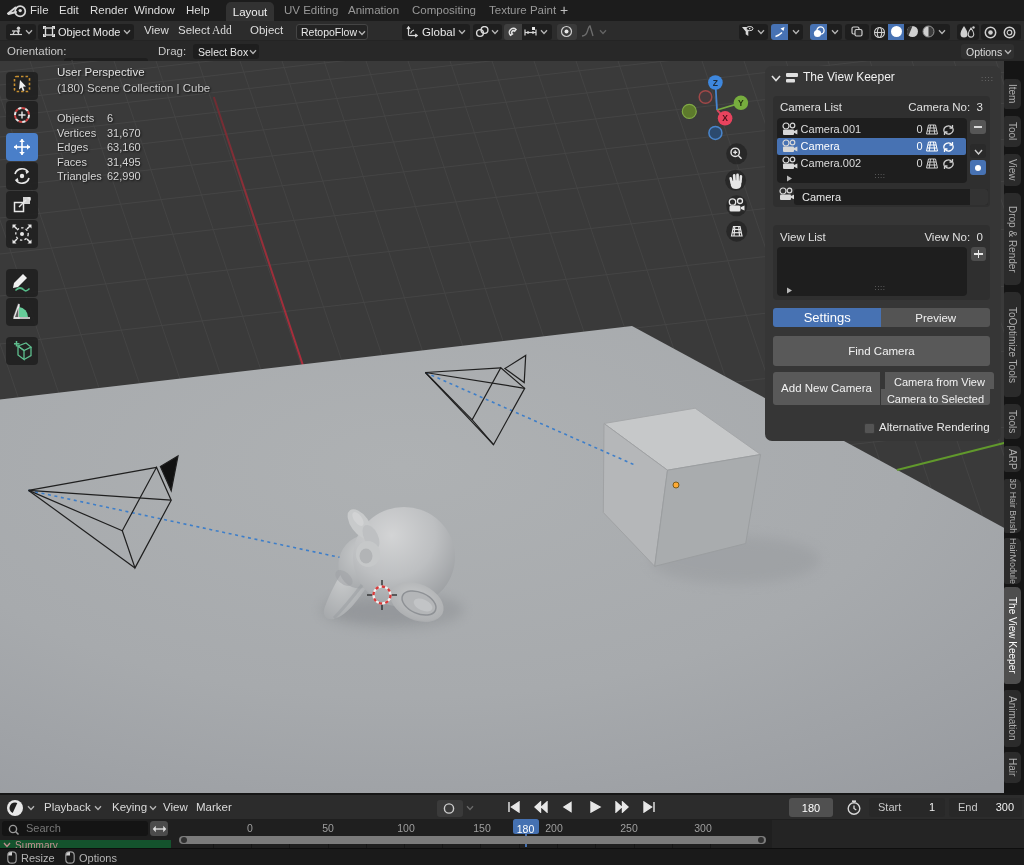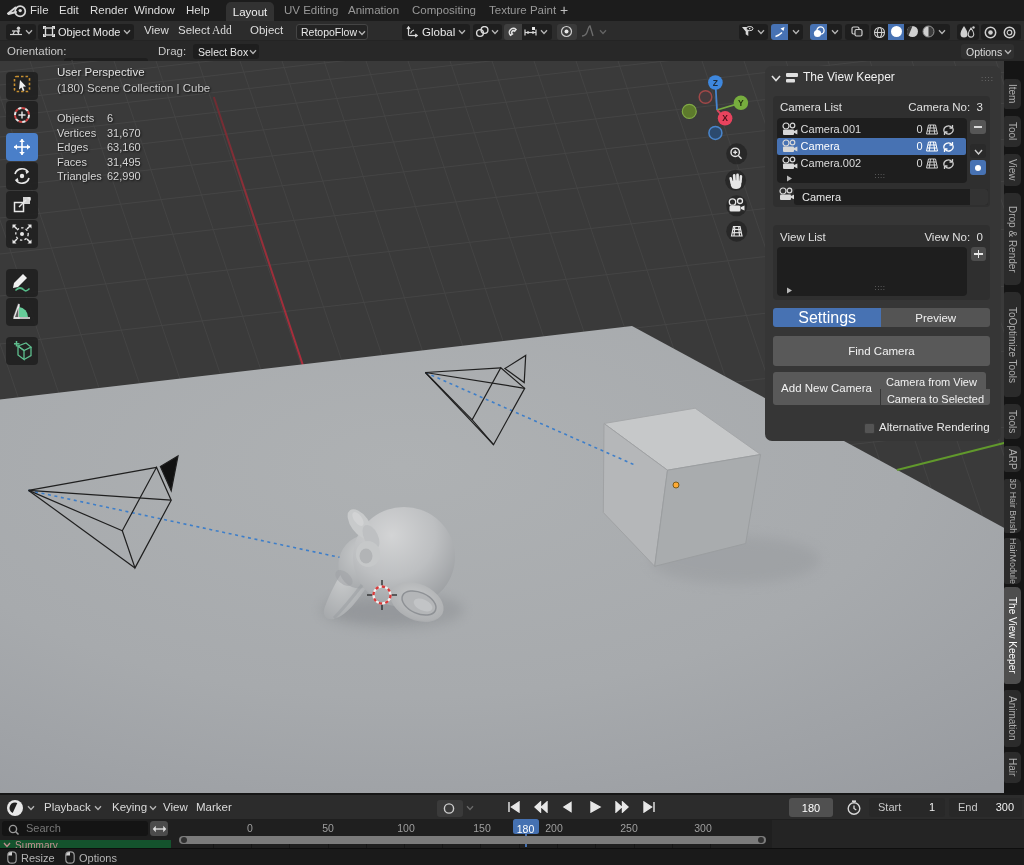--- a/index.html
+++ b/index.html
@@ -740,31 +740,31 @@
       <span class="abs" style="left:98px;top:36px;color:#7d7d7d;font-size:8px;letter-spacing:0.5px;">::::</span>
     </div>
     <div class="abs" style="left:198px;top:21.5px;width:15px;height:14.6px;background:#4d4d4d;border-radius:3px;">
       <div class="abs" style="left:3.2px;top:6.4px;width:8.6px;height:1.8px;background:#e8e8e8;"></div>
       <div class="abs" style="left:6.6px;top:3px;width:1.8px;height:8.6px;background:#e8e8e8;"></div>
             </div>
   </div>
 
   <div class="abs" style="left:8px;top:242.2px;width:217px;height:19px;">
     <div class="abs" style="left:0;top:0;width:108.4px;height:19px;background:#4772b3;border-radius:3px 0 0 3px;text-align:center;">
-      <span style="font-size:16px;color:#fff;line-height:19px;">Settings</span></div>
+      <span style="font-size:13px;color:#fff;line-height:19px;">Settings</span></div>
     <div class="abs" style="left:108.4px;top:0;width:108.6px;height:19px;background:#545454;border-radius:0 3px 3px 0;text-align:center;">
       <span style="font-size:11.5px;color:#f0f0f0;line-height:19px;">Preview</span></div>
   </div>
 
   <div class="abs" style="left:8px;top:269.5px;width:217px;height:30.5px;background:#595959;border-radius:3px;text-align:center;">
     <span style="font-size:11.5px;color:#f2f2f2;line-height:30.5px;">Find Camera</span></div>
 
   <div class="abs" style="left:8px;top:305.6px;width:107px;height:33.3px;background:#595959;border-radius:3px 0 0 3px;text-align:center;">
     <span style="font-size:11.5px;color:#f2f2f2;line-height:33.3px;">Add New Camera</span></div>
-  <div class="abs" style="left:112px;top:305.6px;width:109px;height:17px;background:#595959;border-radius:0 3px 0 0;text-align:center;">
+  <div class="abs" style="left:120px;top:305.6px;width:109px;height:17px;background:#595959;border-radius:0 3px 0 0;text-align:center;">
     <span style="font-size:11px;color:#f2f2f2;line-height:15.9px;">Camera from View</span></div>
   <div class="abs" style="left:116px;top:322.5px;width:109px;height:16.4px;background:#595959;border-radius:0 0 3px 0;text-align:center;">
     <span style="font-size:11px;color:#f2f2f2;line-height:16.4px;text-align:right;">Camera to Selected</span></div>
 
   <div class="abs" style="left:99px;top:356.5px;width:11px;height:11px;background:#545454;border-radius:2px;border:1px solid #3a3a3a;"></div>
   <span class="abs" style="left:114px;top:355px;font-size:11.5px;color:#eaeaea;">Alternative Rendering</span>
 </div>
 
 <div class="abs" style="left:1004px;top:0;width:20px;height:732px;background:#151515;"></div>
 <div class="abs" style="left:1004px;top:18px;width:17px;height:30px;background:#2b2b2b;border-radius:2px 5px 5px 2px;display:flex;align-items:center;justify-content:center;overflow:hidden;">

